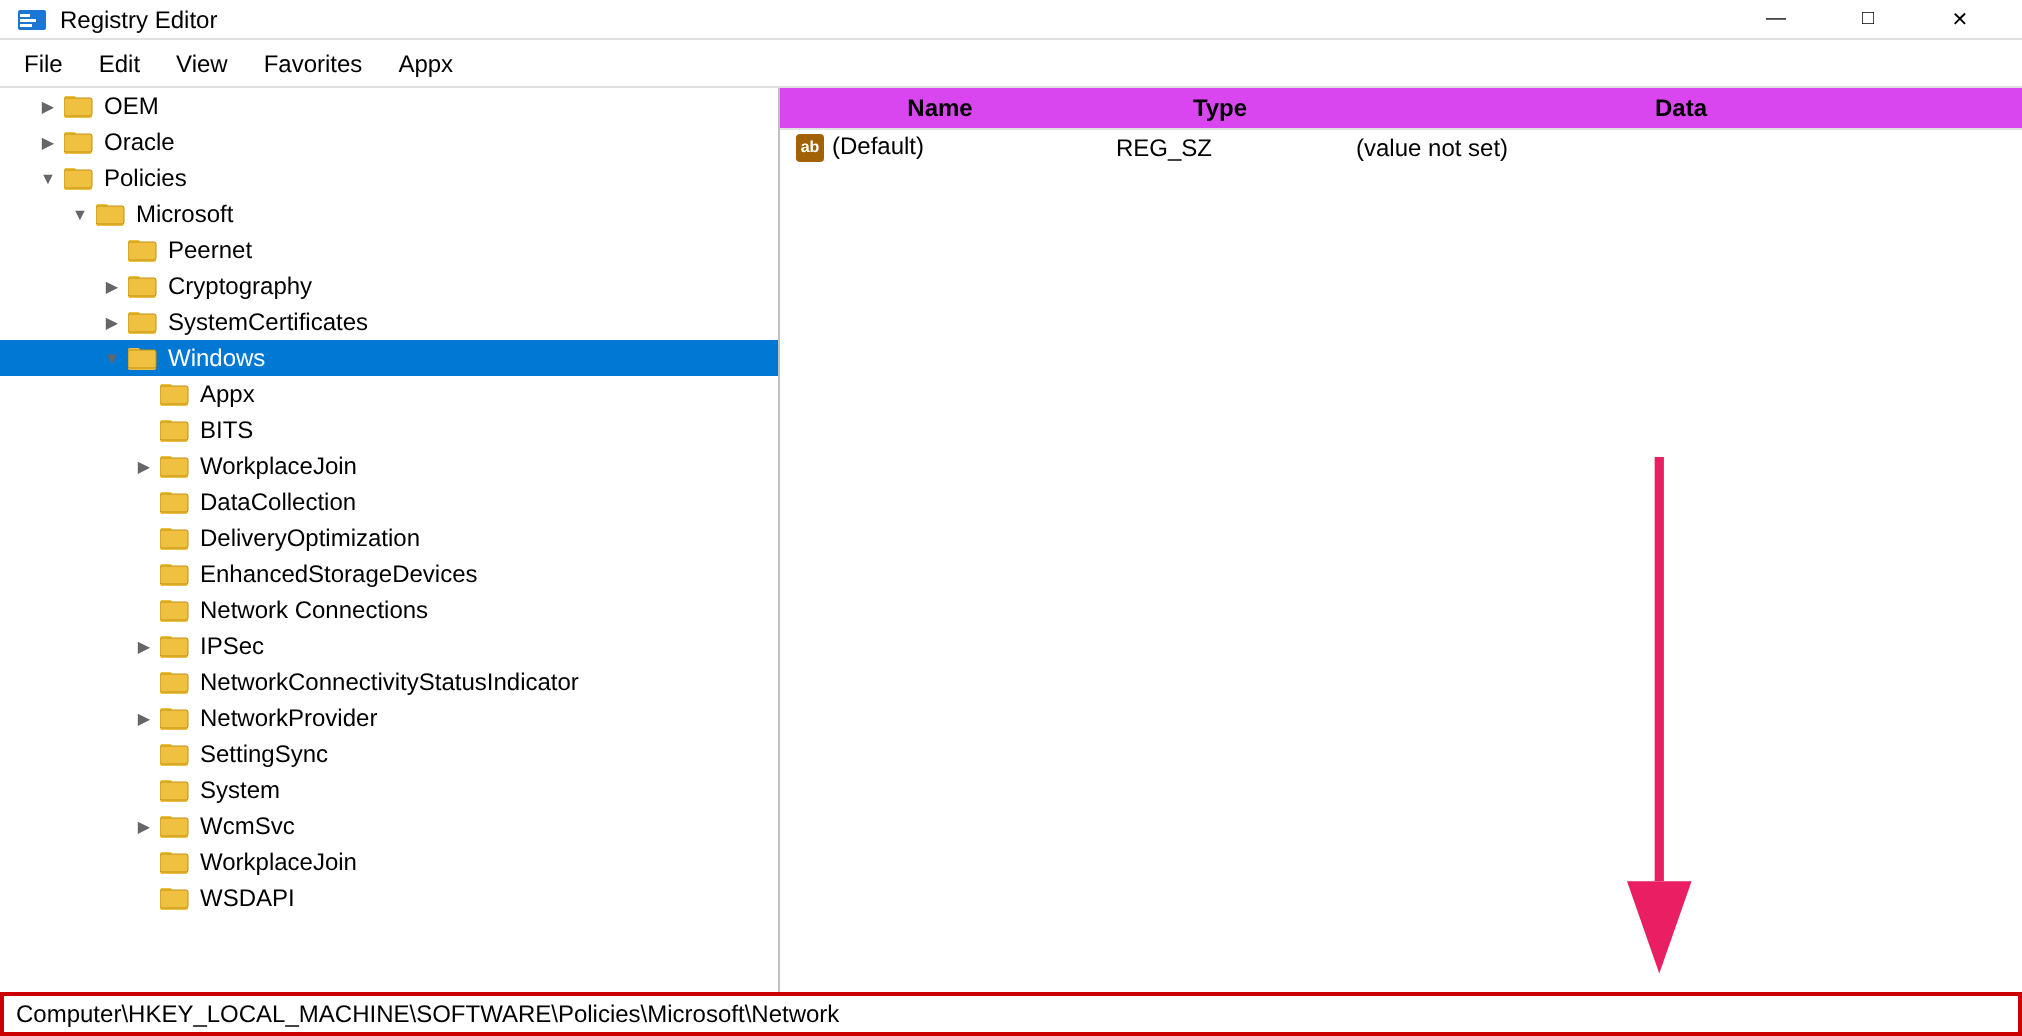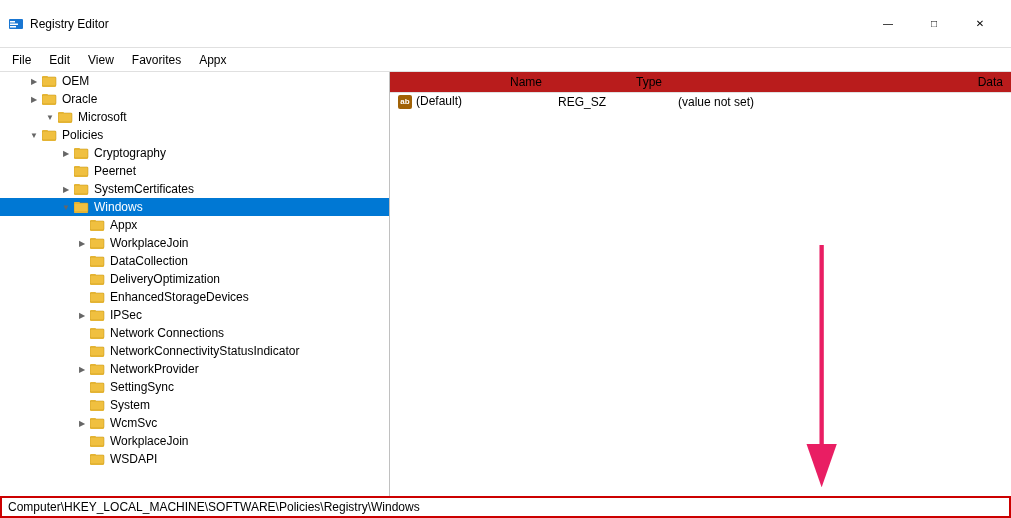--- a/index.html
+++ b/index.html
@@ -14,21 +14,21 @@
       flex-direction: column;
     }
 
     
     .title-bar {
       background: #fff;
       display: flex;
       align-items: center;
       padding: 6px 8px;
       border-bottom: 1px solid #e0e0e0;
-      height: 48px;
+      height: 20px;
       justify-content: space-between;
     }
     .title-bar-left {
       display: flex;
       align-items: center;
       gap: 6px;
     }
     .title-bar-icon {
       width: 16px;
       height: 16px;
@@ -93,21 +93,21 @@
       overflow-x: hidden;
     }
     .tree-scroll::-webkit-scrollbar { width: 14px; }
     .tree-scroll::-webkit-scrollbar-track { background: #f0f0f0; }
     .tree-scroll::-webkit-scrollbar-thumb { background: #c0c0c0; border: 2px solid #f0f0f0; }
 
     
     .tree-node {
       display: flex;
       align-items: center;
-      padding: 1px 10px;
+      padding: 1px 0;
       cursor: pointer;
       white-space: nowrap;
       height: 18px;
     }
     .tree-node.selected { background: #0078d4; color: #fff; }
 
     .expander {
       width: 16px;
       height: 16px;
       display: flex;
@@ -135,25 +135,25 @@
     }
     .registry-table {
       flex: 1;
       overflow: auto;
     }
     table {
       width: 100%;
       border-collapse: collapse;
     }
     thead th {
-      text-align: right;
+      text-align: center;
       padding: 3px 8px;
-      font-weight: normal;
+      font-weight: bold;
       border-bottom: 1px solid #e0e0e0;
-      background: #b91c1c;
+      background: #d946ef;
       position: sticky;
       top: 0;
       font-size: 12px;
     }
     tbody tr {
       height: 18px;
     }
     tbody td {
       padding: 1px 8px;
       font-size: 12px;
@@ -256,66 +256,66 @@
           <span style="display: inline-flex; align-items: center; margin-right: 2px;">
             <svg width="16" height="14" viewBox="0 0 16 14" xmlns="http://www.w3.org/2000/svg">
     <rect x="0" y="3" width="14" height="10" rx="1" fill="#f0c040"></rect>
     <rect x="0" y="2" width="6" height="3" rx="1" fill="#f0c040"></rect>
     <rect x="0" y="3" width="14" height="9" rx="1" fill="#f0c040" stroke="#c09010" stroke-width="0.5"></rect>
   </svg>
           </span>
           <span class="node-label">Oracle</span>
         </div>
         <div class="tree-node">
+          <span class="indent" style="width: 16px;"></span>
+          <span class="expander expanded"></span>
+          <span style="display: inline-flex; align-items: center; margin-right: 2px;">
+            <svg width="16" height="14" viewBox="0 0 16 14" xmlns="http://www.w3.org/2000/svg">
+    <rect x="0" y="3" width="14" height="10" rx="1" fill="#f0c040"></rect>
+    <rect x="0" y="2" width="6" height="3" rx="1" fill="#f0c040"></rect>
+    <rect x="0" y="3" width="14" height="9" rx="1" fill="#f0c040" stroke="#c09010" stroke-width="0.5"></rect>
+  </svg>
+          </span>
+          <span class="node-label">Policies</span>
+        </div>
+        <div class="tree-node">
           <span class="indent" style="width: 32px;"></span>
           <span class="expander expanded"></span>
           <span style="display: inline-flex; align-items: center; margin-right: 2px;">
             <svg width="16" height="14" viewBox="0 0 16 14" xmlns="http://www.w3.org/2000/svg">
     <rect x="0" y="3" width="14" height="10" rx="1" fill="#f0c040"></rect>
     <rect x="0" y="2" width="6" height="3" rx="1" fill="#f0c040"></rect>
     <rect x="0" y="3" width="14" height="9" rx="1" fill="#f0c040" stroke="#c09010" stroke-width="0.5"></rect>
   </svg>
           </span>
           <span class="node-label">Microsoft</span>
         </div>
         <div class="tree-node">
-          <span class="indent" style="width: 16px;"></span>
-          <span class="expander expanded"></span>
-          <span style="display: inline-flex; align-items: center; margin-right: 2px;">
-            <svg width="16" height="14" viewBox="0 0 16 14" xmlns="http://www.w3.org/2000/svg">
-    <rect x="0" y="3" width="14" height="10" rx="1" fill="#f0c040"></rect>
-    <rect x="0" y="2" width="6" height="3" rx="1" fill="#f0c040"></rect>
-    <rect x="0" y="3" width="14" height="9" rx="1" fill="#f0c040" stroke="#c09010" stroke-width="0.5"></rect>
-  </svg>
-          </span>
-          <span class="node-label">Policies</span>
-        </div>
-        <div class="tree-node">
           <span class="indent" style="width: 48px;"></span>
+          <span class="expander leaf"></span>
+          <span style="display: inline-flex; align-items: center; margin-right: 2px;">
+            <svg width="16" height="14" viewBox="0 0 16 14" xmlns="http://www.w3.org/2000/svg">
+    <rect x="0" y="3" width="14" height="10" rx="1" fill="#f0c040"></rect>
+    <rect x="0" y="2" width="6" height="3" rx="1" fill="#f0c040"></rect>
+    <rect x="0" y="3" width="14" height="9" rx="1" fill="#f0c040" stroke="#c09010" stroke-width="0.5"></rect>
+  </svg>
+          </span>
+          <span class="node-label">Peernet</span>
+        </div>
+        <div class="tree-node">
+          <span class="indent" style="width: 48px;"></span>
           <span class="expander collapsed"></span>
           <span style="display: inline-flex; align-items: center; margin-right: 2px;">
             <svg width="16" height="14" viewBox="0 0 16 14" xmlns="http://www.w3.org/2000/svg">
     <rect x="0" y="3" width="14" height="10" rx="1" fill="#f0c040"></rect>
     <rect x="0" y="2" width="6" height="3" rx="1" fill="#f0c040"></rect>
     <rect x="0" y="3" width="14" height="9" rx="1" fill="#f0c040" stroke="#c09010" stroke-width="0.5"></rect>
   </svg>
           </span>
           <span class="node-label">Cryptography</span>
-        </div>
-        <div class="tree-node">
-          <span class="indent" style="width: 48px;"></span>
-          <span class="expander leaf"></span>
-          <span style="display: inline-flex; align-items: center; margin-right: 2px;">
-            <svg width="16" height="14" viewBox="0 0 16 14" xmlns="http://www.w3.org/2000/svg">
-    <rect x="0" y="3" width="14" height="10" rx="1" fill="#f0c040"></rect>
-    <rect x="0" y="2" width="6" height="3" rx="1" fill="#f0c040"></rect>
-    <rect x="0" y="3" width="14" height="9" rx="1" fill="#f0c040" stroke="#c09010" stroke-width="0.5"></rect>
-  </svg>
-          </span>
-          <span class="node-label">Peernet</span>
         </div>
         <div class="tree-node">
           <span class="indent" style="width: 48px;"></span>
           <span class="expander collapsed"></span>
           <span style="display: inline-flex; align-items: center; margin-right: 2px;">
             <svg width="16" height="14" viewBox="0 0 16 14" xmlns="http://www.w3.org/2000/svg">
     <rect x="0" y="3" width="14" height="10" rx="1" fill="#f0c040"></rect>
     <rect x="0" y="2" width="6" height="3" rx="1" fill="#f0c040"></rect>
     <rect x="0" y="3" width="14" height="9" rx="1" fill="#f0c040" stroke="#c09010" stroke-width="0.5"></rect>
   </svg>
@@ -341,20 +341,32 @@
             <svg width="16" height="14" viewBox="0 0 16 14" xmlns="http://www.w3.org/2000/svg">
     <rect x="0" y="3" width="14" height="10" rx="1" fill="#f0c040"></rect>
     <rect x="0" y="2" width="6" height="3" rx="1" fill="#f0c040"></rect>
     <rect x="0" y="3" width="14" height="9" rx="1" fill="#f0c040" stroke="#c09010" stroke-width="0.5"></rect>
   </svg>
           </span>
           <span class="node-label">Appx</span>
         </div>
         <div class="tree-node">
           <span class="indent" style="width: 64px;"></span>
+          <span class="expander leaf"></span>
+          <span style="display: inline-flex; align-items: center; margin-right: 2px;">
+            <svg width="16" height="14" viewBox="0 0 16 14" xmlns="http://www.w3.org/2000/svg">
+    <rect x="0" y="3" width="14" height="10" rx="1" fill="#f0c040"></rect>
+    <rect x="0" y="2" width="6" height="3" rx="1" fill="#f0c040"></rect>
+    <rect x="0" y="3" width="14" height="9" rx="1" fill="#f0c040" stroke="#c09010" stroke-width="0.5"></rect>
+  </svg>
+          </span>
+          <span class="node-label">BITS</span>
+        </div>
+        <div class="tree-node">
+          <span class="indent" style="width: 64px;"></span>
           <span class="expander collapsed"></span>
           <span style="display: inline-flex; align-items: center; margin-right: 2px;">
             <svg width="16" height="14" viewBox="0 0 16 14" xmlns="http://www.w3.org/2000/svg">
     <rect x="0" y="3" width="14" height="10" rx="1" fill="#f0c040"></rect>
     <rect x="0" y="2" width="6" height="3" rx="1" fill="#f0c040"></rect>
     <rect x="0" y="3" width="14" height="9" rx="1" fill="#f0c040" stroke="#c09010" stroke-width="0.5"></rect>
   </svg>
           </span>
           <span class="node-label">WorkplaceJoin</span>
         </div>
@@ -389,41 +401,41 @@
             <svg width="16" height="14" viewBox="0 0 16 14" xmlns="http://www.w3.org/2000/svg">
     <rect x="0" y="3" width="14" height="10" rx="1" fill="#f0c040"></rect>
     <rect x="0" y="2" width="6" height="3" rx="1" fill="#f0c040"></rect>
     <rect x="0" y="3" width="14" height="9" rx="1" fill="#f0c040" stroke="#c09010" stroke-width="0.5"></rect>
   </svg>
           </span>
           <span class="node-label">EnhancedStorageDevices</span>
         </div>
         <div class="tree-node">
           <span class="indent" style="width: 64px;"></span>
+          <span class="expander leaf"></span>
+          <span style="display: inline-flex; align-items: center; margin-right: 2px;">
+            <svg width="16" height="14" viewBox="0 0 16 14" xmlns="http://www.w3.org/2000/svg">
+    <rect x="0" y="3" width="14" height="10" rx="1" fill="#f0c040"></rect>
+    <rect x="0" y="2" width="6" height="3" rx="1" fill="#f0c040"></rect>
+    <rect x="0" y="3" width="14" height="9" rx="1" fill="#f0c040" stroke="#c09010" stroke-width="0.5"></rect>
+  </svg>
+          </span>
+          <span class="node-label">Network Connections</span>
+        </div>
+        <div class="tree-node">
+          <span class="indent" style="width: 64px;"></span>
           <span class="expander collapsed"></span>
           <span style="display: inline-flex; align-items: center; margin-right: 2px;">
             <svg width="16" height="14" viewBox="0 0 16 14" xmlns="http://www.w3.org/2000/svg">
     <rect x="0" y="3" width="14" height="10" rx="1" fill="#f0c040"></rect>
     <rect x="0" y="2" width="6" height="3" rx="1" fill="#f0c040"></rect>
     <rect x="0" y="3" width="14" height="9" rx="1" fill="#f0c040" stroke="#c09010" stroke-width="0.5"></rect>
   </svg>
           </span>
           <span class="node-label">IPSec</span>
-        </div>
-        <div class="tree-node">
-          <span class="indent" style="width: 64px;"></span>
-          <span class="expander leaf"></span>
-          <span style="display: inline-flex; align-items: center; margin-right: 2px;">
-            <svg width="16" height="14" viewBox="0 0 16 14" xmlns="http://www.w3.org/2000/svg">
-    <rect x="0" y="3" width="14" height="10" rx="1" fill="#f0c040"></rect>
-    <rect x="0" y="2" width="6" height="3" rx="1" fill="#f0c040"></rect>
-    <rect x="0" y="3" width="14" height="9" rx="1" fill="#f0c040" stroke="#c09010" stroke-width="0.5"></rect>
-  </svg>
-          </span>
-          <span class="node-label">Network Connections</span>
         </div>
         <div class="tree-node">
           <span class="indent" style="width: 64px;"></span>
           <span class="expander leaf"></span>
           <span style="display: inline-flex; align-items: center; margin-right: 2px;">
             <svg width="16" height="14" viewBox="0 0 16 14" xmlns="http://www.w3.org/2000/svg">
     <rect x="0" y="3" width="14" height="10" rx="1" fill="#f0c040"></rect>
     <rect x="0" y="2" width="6" height="3" rx="1" fill="#f0c040"></rect>
     <rect x="0" y="3" width="14" height="9" rx="1" fill="#f0c040" stroke="#c09010" stroke-width="0.5"></rect>
   </svg>
@@ -532,14 +544,14 @@
             <polygon points="0 0, 10 3.5, 0 7" fill="#e91e63"></polygon>
           </marker>
         </defs>
         <line x1="450" y1="200" x2="450" y2="430" stroke="#e91e63" stroke-width="5" marker-end="url(#arrowhead)"></line>
       </svg>
     </div>
   </div>
 </div>
 
 <div class="status-bar">
-  <span>Computer\HKEY_LOCAL_MACHINE\SOFTWARE\Policies\Registry\Windows</span>
+  <span>Computer\HKEY_LOCAL_MACHINE\SOFTWARE\Policies\Microsoft\Network</span>
 </div>
 
 </body></html>

